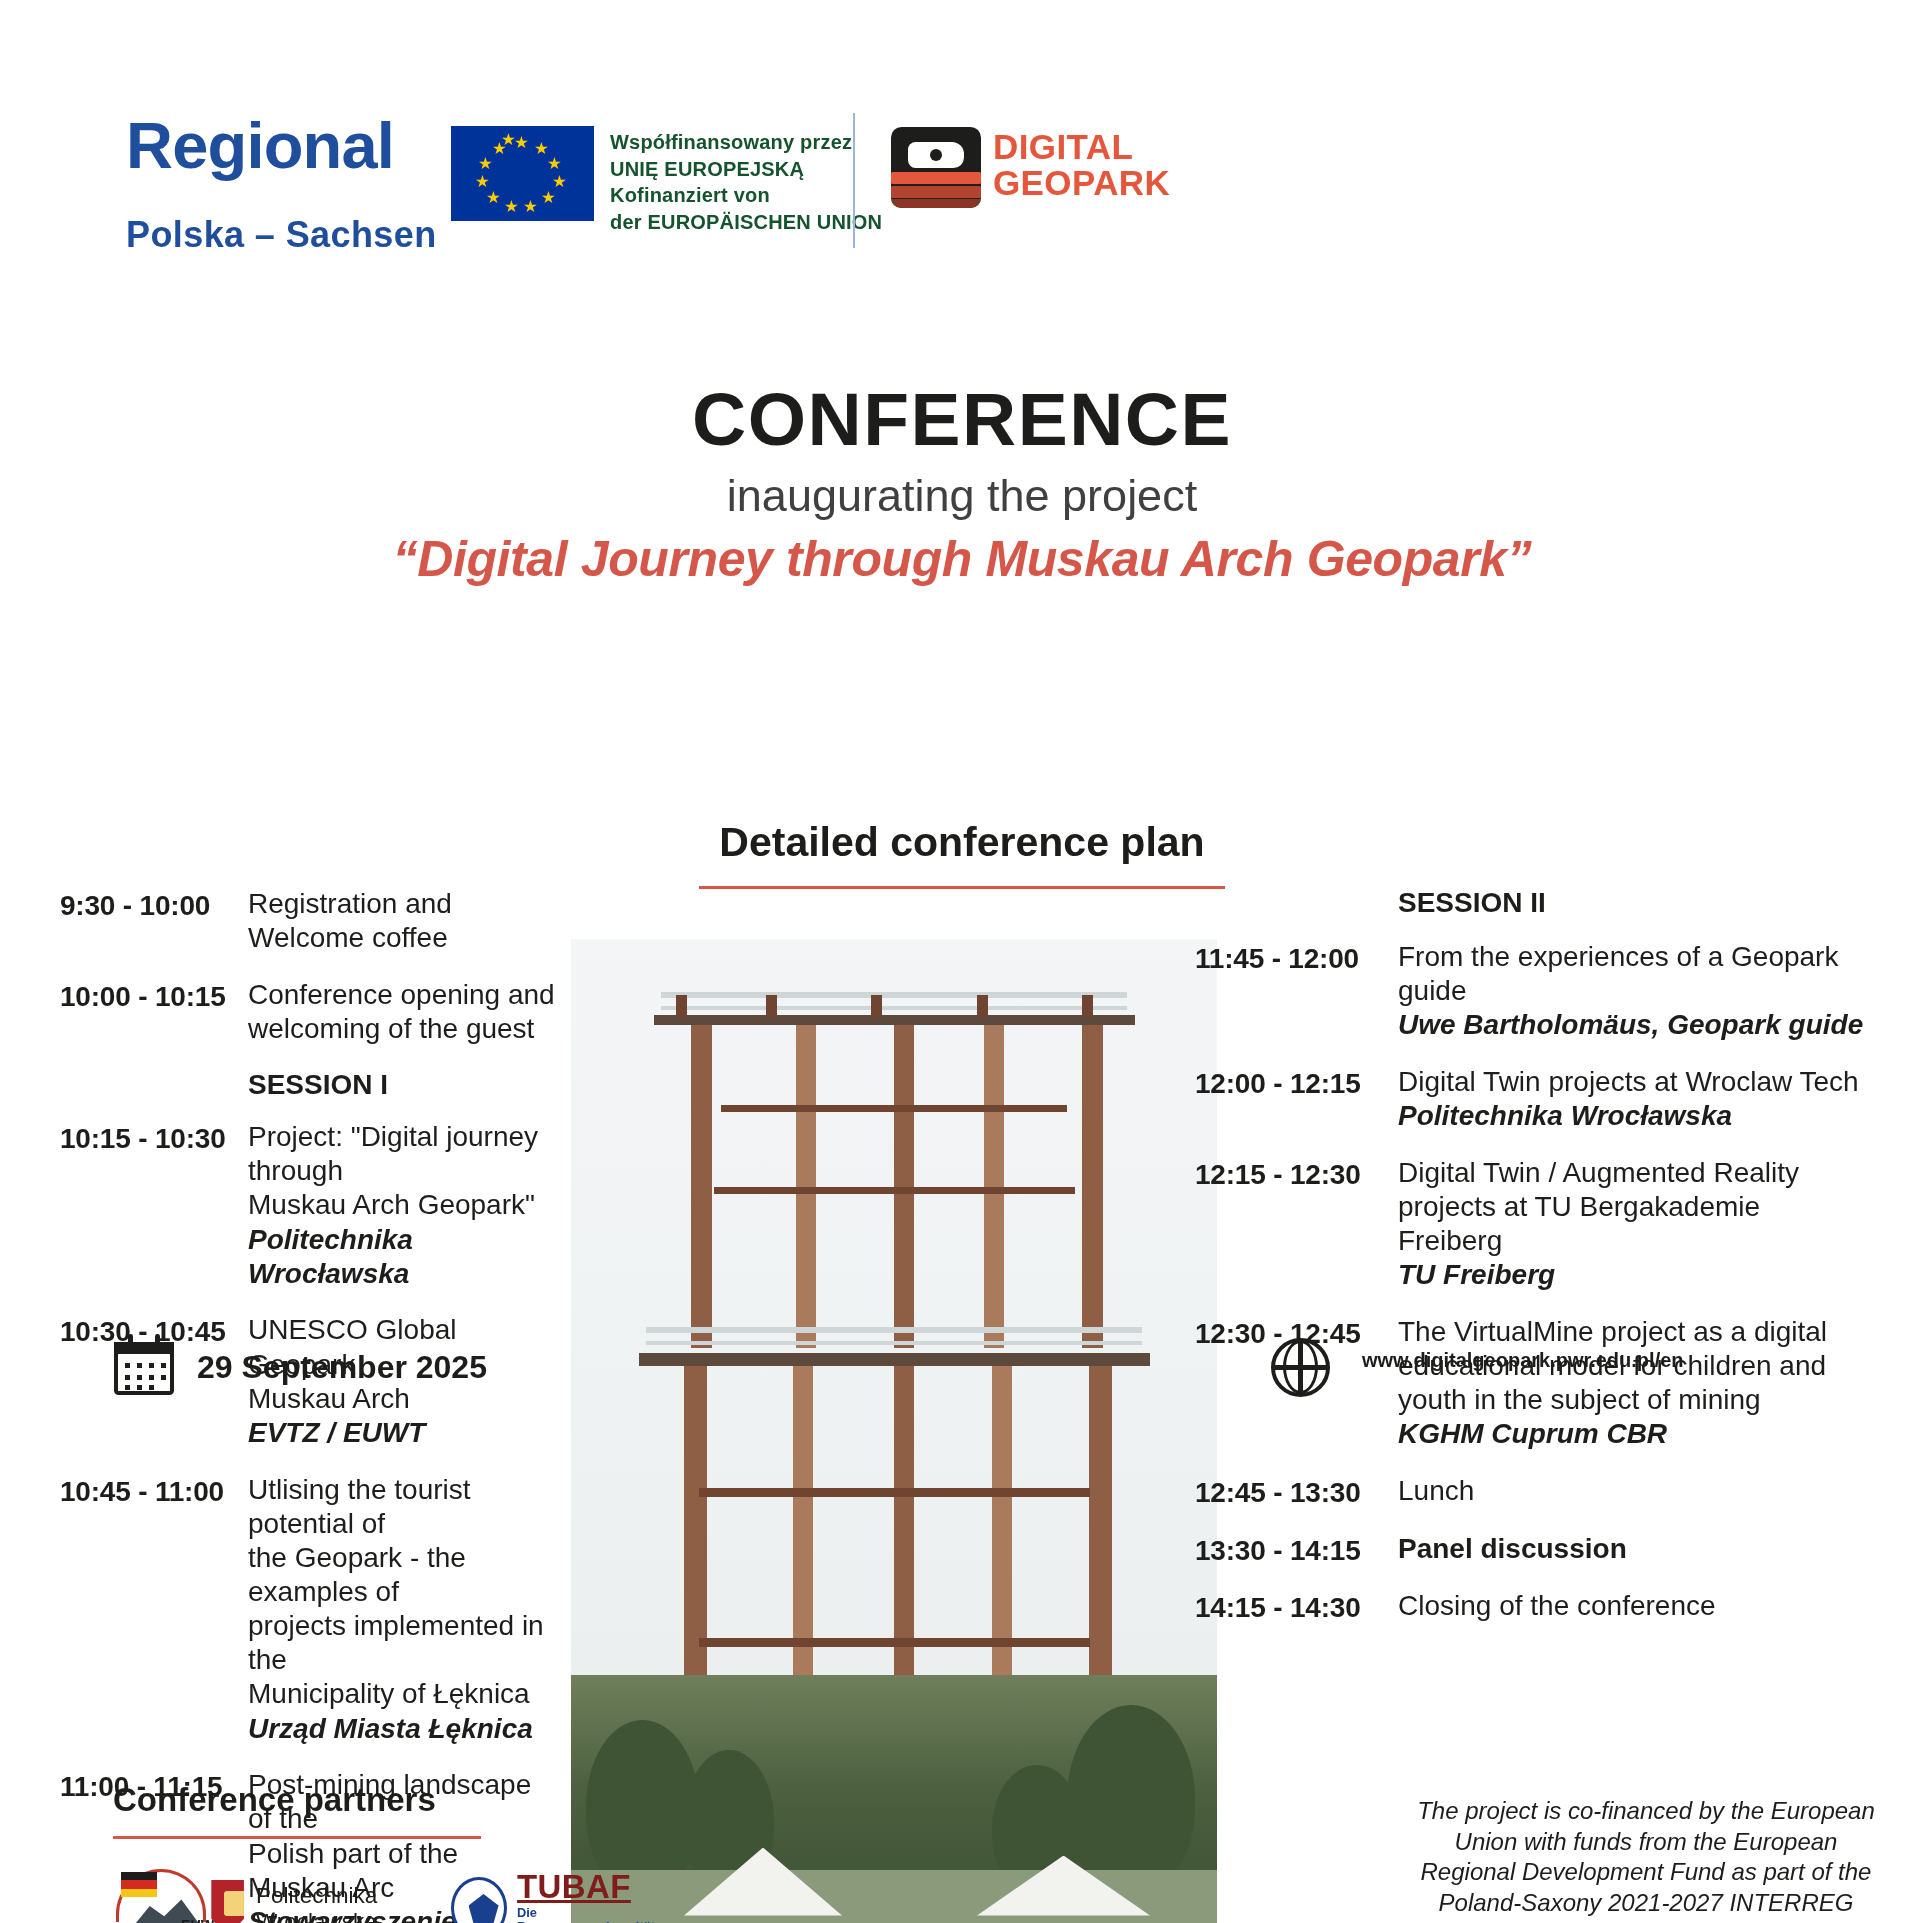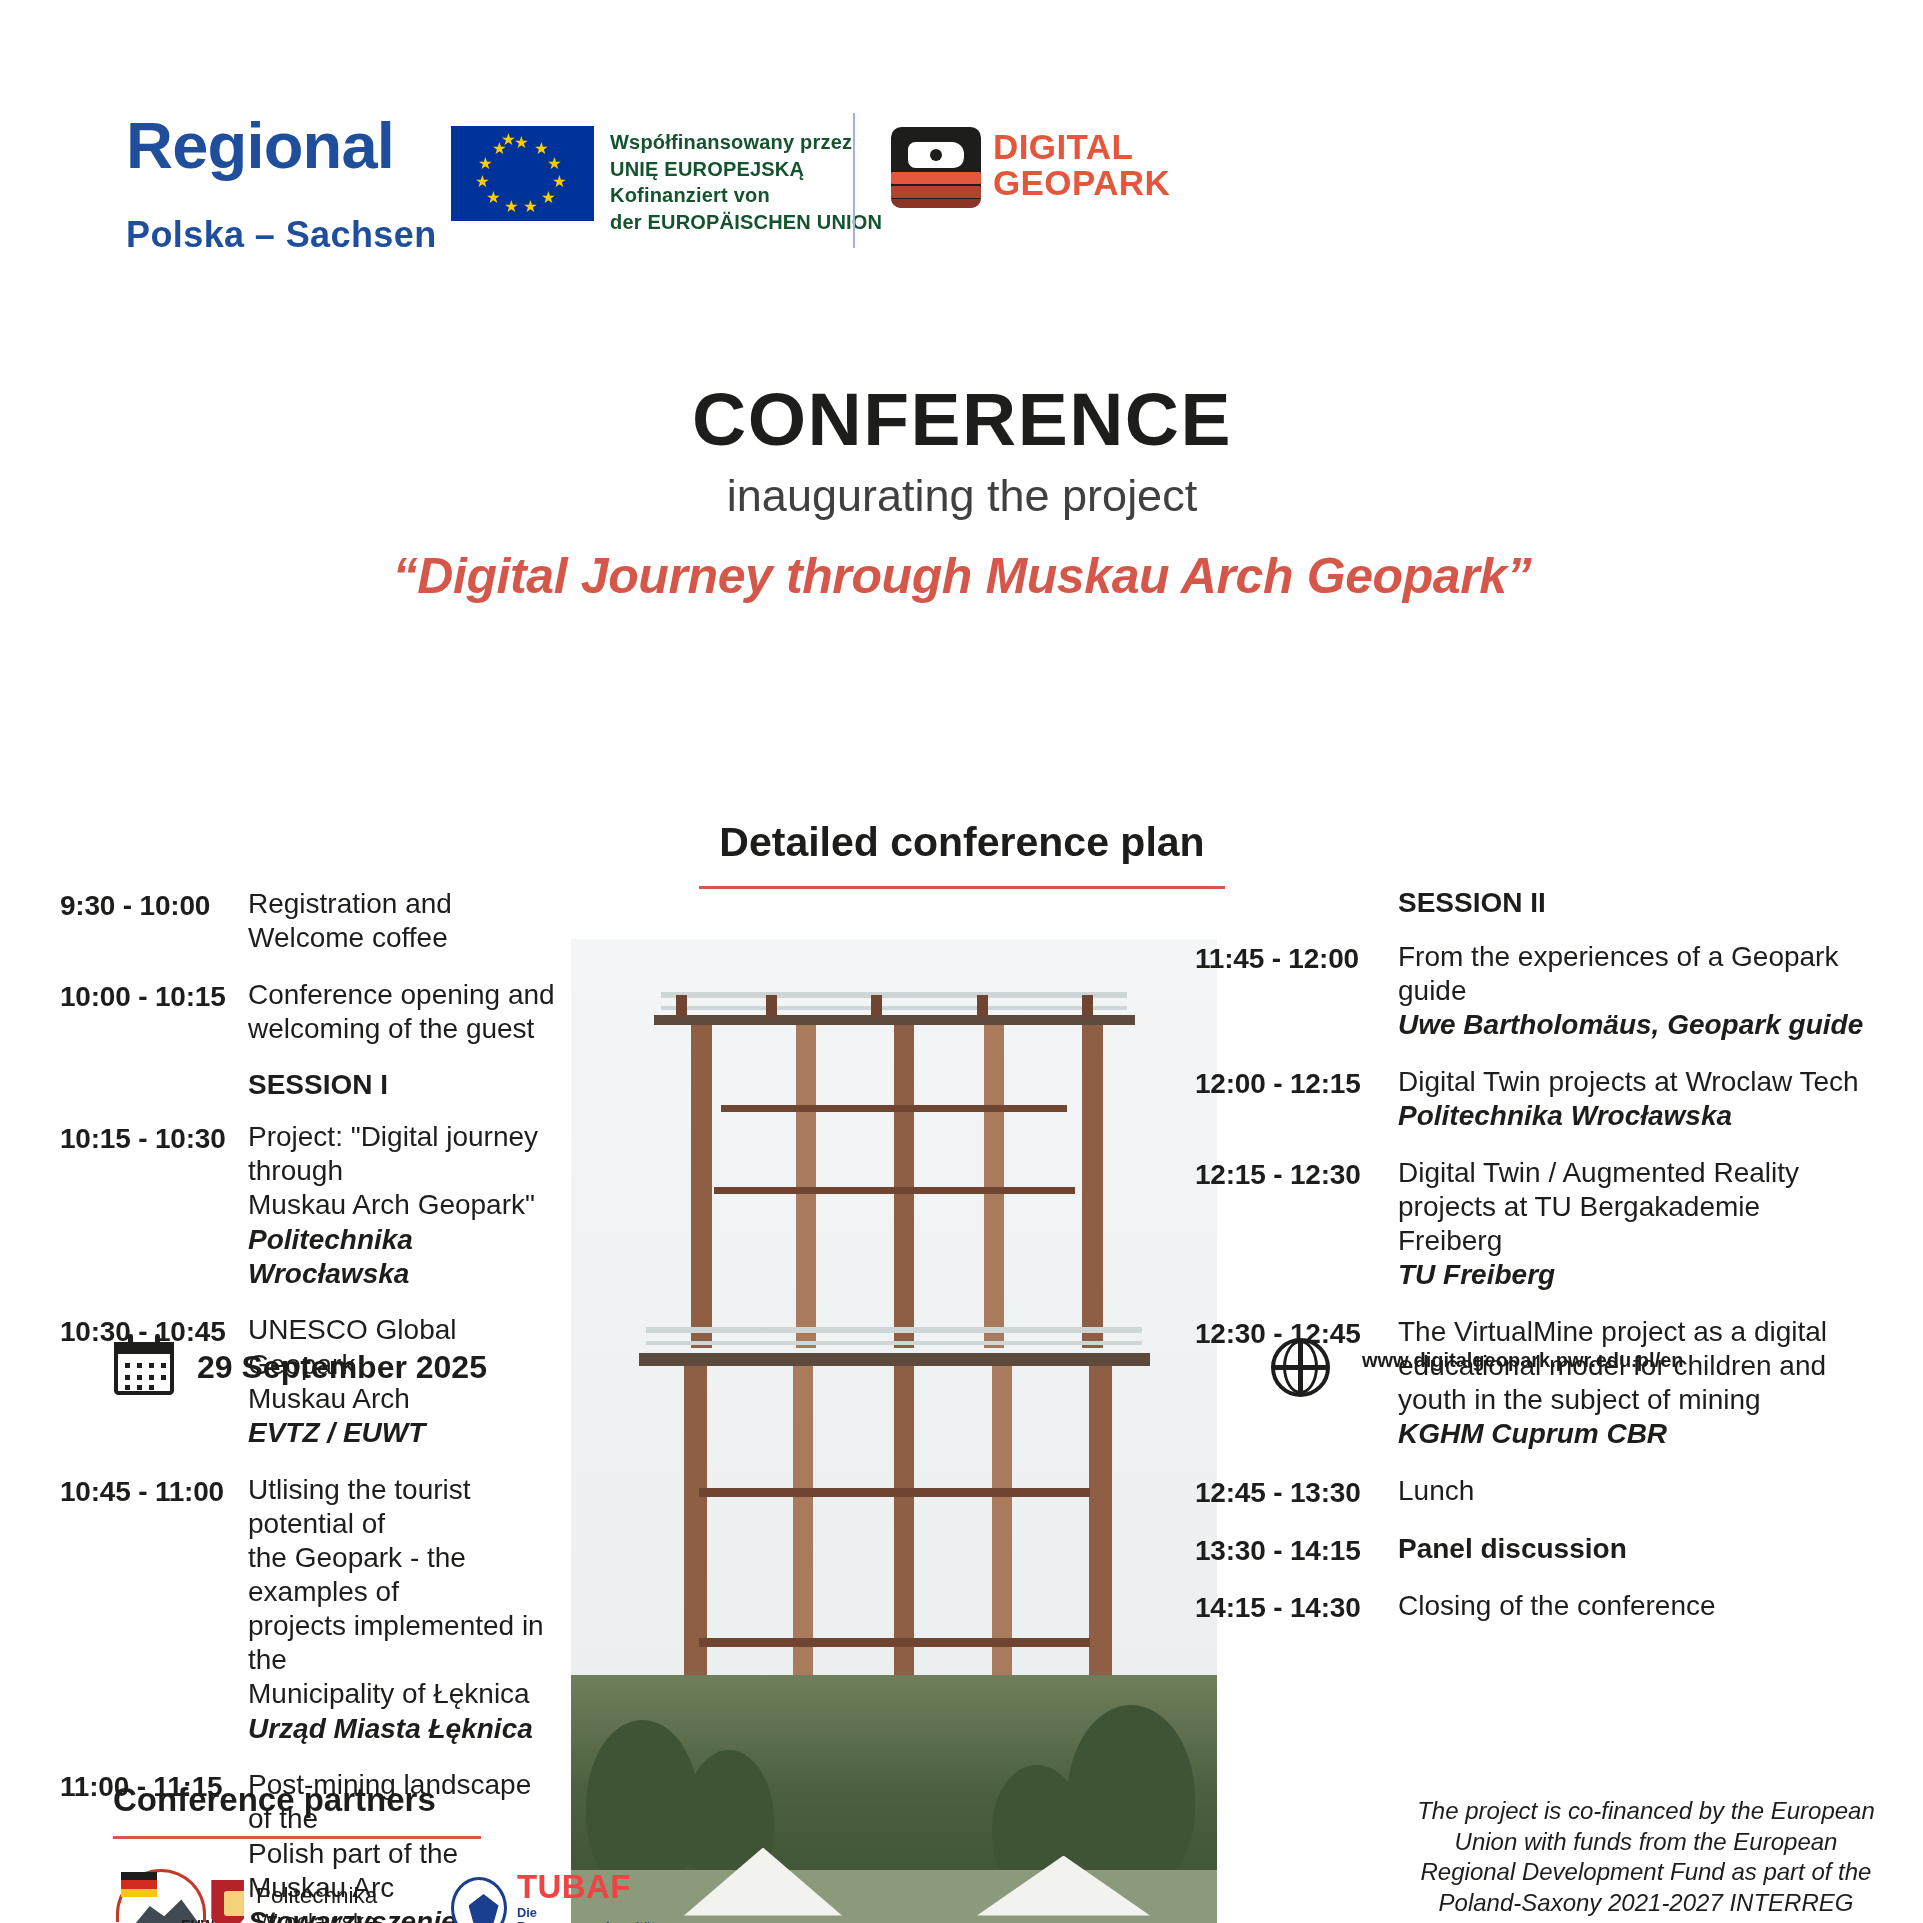--- a/index.html
+++ b/index.html
@@ -62,21 +62,21 @@
   .dg-words { position:absolute; left:102px; top:4.5px; }
   .dg-digital { font-size:35px; font-weight:bold; color:#e4573d; letter-spacing:0.4px; line-height:1.05; }
   .dg-geopark { font-size:35px; font-weight:bold; color:#e4573d; letter-spacing:0.4px; line-height:1.05; }
 
   
   .title-wrap { position:absolute; left:0; top:376px; width:1924px; text-align:center; }
   .t-conference { font-size:75px; font-weight:bold; letter-spacing:1.5px; color:#1d1d1b; }
   .t-inaug { font-size:45px; color:#404040; margin-top:8px; font-weight:400; }
   .t-quote {
     font-size:50px; font-weight:bold; font-style:italic; color:#d4574a;
-    margin-top:25px; letter-spacing:-0.4px;
+    margin-top:8px; letter-spacing:-0.4px;
   }
 
   
   .info-row { position:absolute; left:9px; top:654px; width:1924px; height:135px; }
 
   .icon-cal { position:absolute; left:105px; top:680px; width:62px; height:62px; }
   .cal-body {
     position:absolute; left:0; top:7.5px; width:60px; height:53px;
     border:4.5px solid #1d1d1b; border-radius:4.5px;
   }
@@ -217,21 +217,21 @@
   .tubaf-seal {
     width:62px; height:62px; border-radius:50%; border:3px solid #1a3f8f;
     position:relative; background:#ffffff;
   }
   .tubaf-seal:after {
     content:""; position:absolute; left:15px; top:13.5px; width:30px; height:33px;
     background:#1a3f8f;
     clip-path:polygon(50% 0, 100% 35%, 80% 100%, 20% 100%, 0 35%);
   }
   .tubaf-words { line-height:1.1; }
-  .tubaf-main { font-size:33px; font-weight:bold; color:#ef4444; letter-spacing:0.4px; }
+  .tubaf-main { font-size:33px; font-weight:bold; color:#7f1d1d; letter-spacing:0.4px;text-decoration:underline; }
   .tubaf-sub { font-size:12.8px; color:#1a3f8f; font-weight:bold; }
 
   
   .footnote {
     position:absolute; left:1413px; top:1796px; width:466px;
     font-size:24px; font-style:italic; line-height:1.28; text-align:center;
   }
 </style>
 </head>
 <body>

